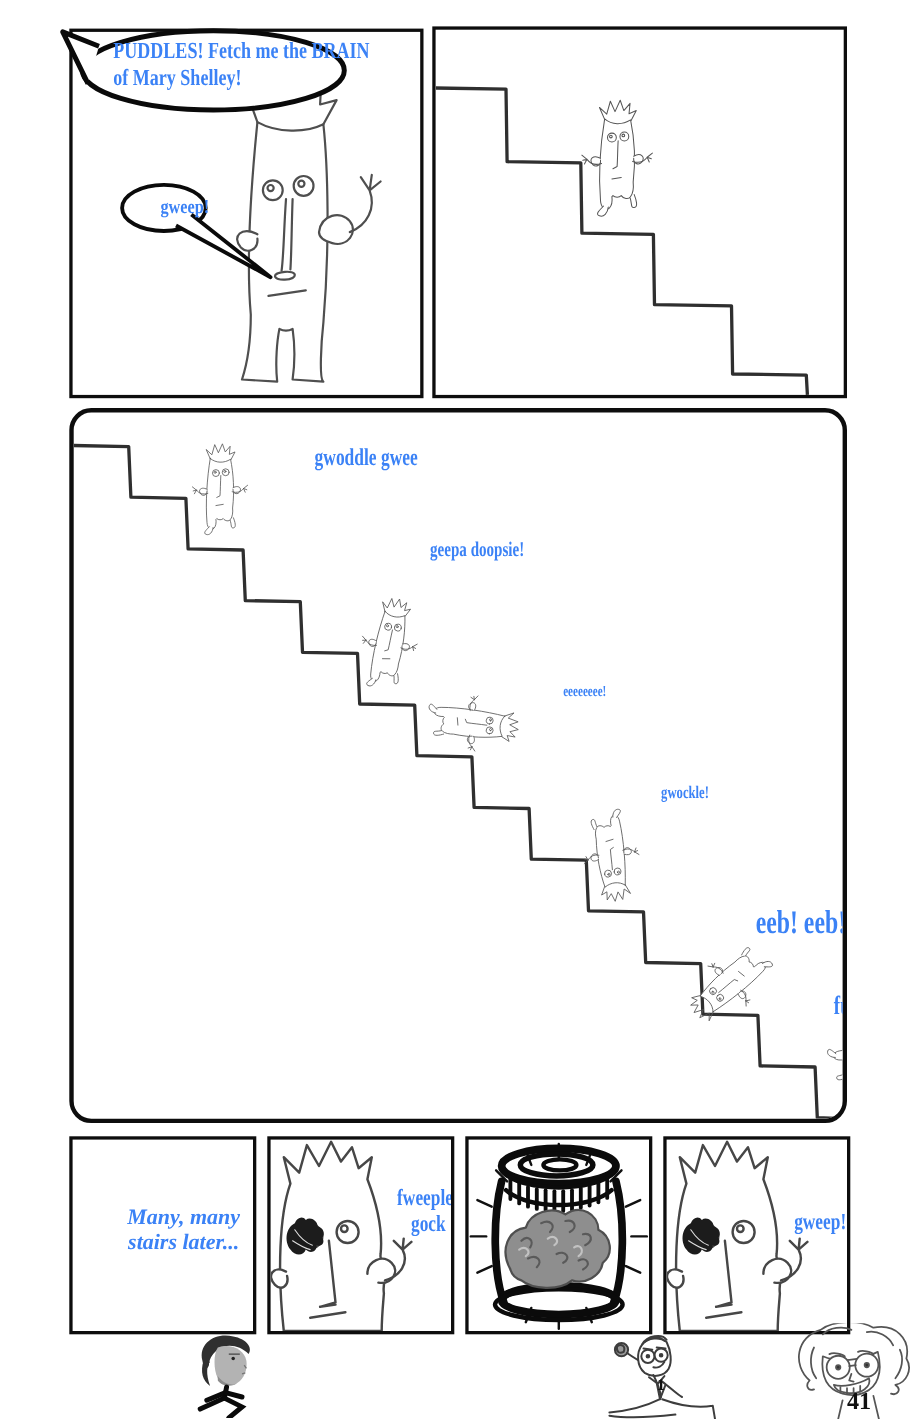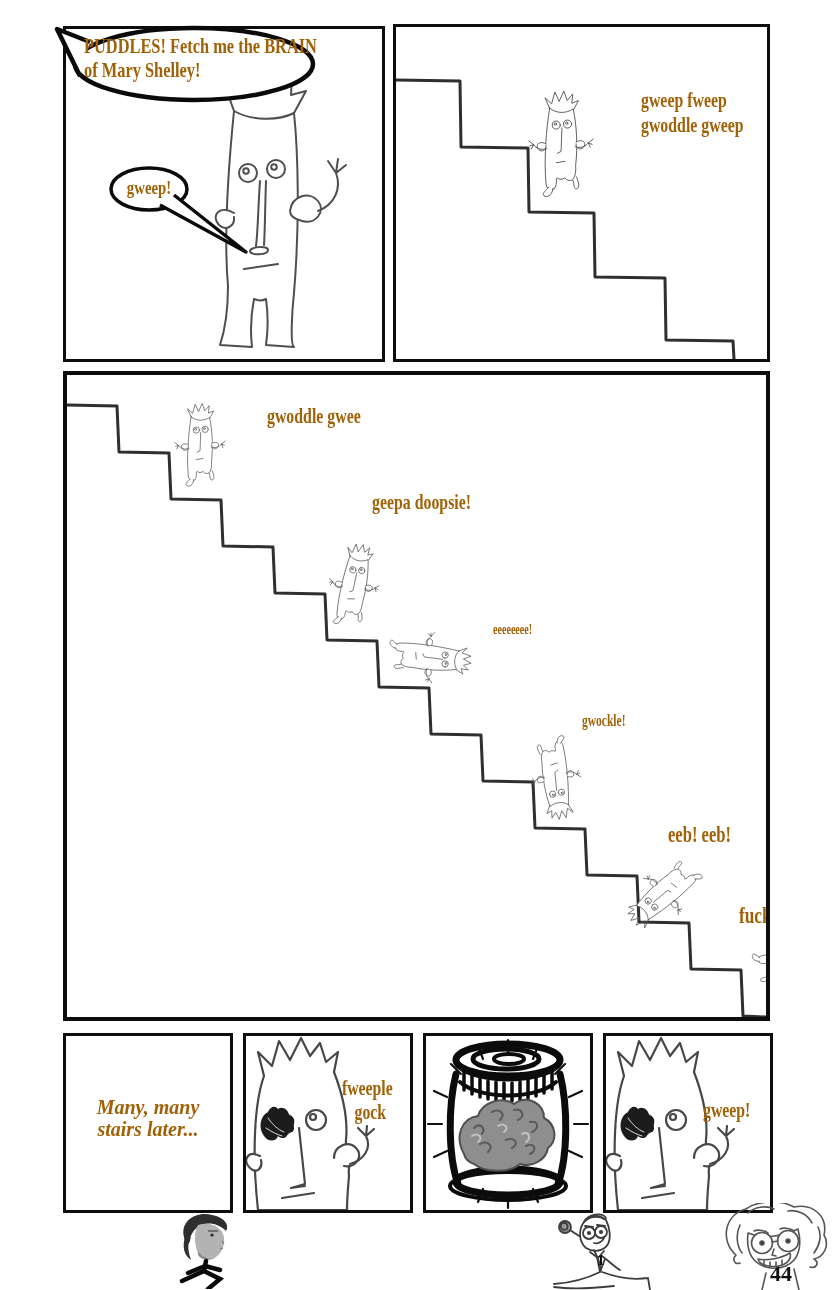--- a/index.html
+++ b/index.html
@@ -1,21 +1,21 @@
 <!DOCTYPE html>
 <html><head>
 <meta charset="utf-8">
 <style>
   html,body{margin:0;padding:0;background:#ffffff;}
   .page{position:relative;width:834px;height:1290px;background:#ffffff;overflow:hidden;
         font-family:"Liberation Serif","DejaVu Serif",serif;}
   .panel{position:absolute;background:#ffffff;border:3px solid #0d0d0d;box-sizing:border-box;overflow:hidden;}
   .panel svg{display:block;}
   #panel3{border-width:4px;}
-  .cap{position:absolute;font-weight:bold;color:#a16207;white-space:nowrap;z-index:30;}
+  .cap{position:absolute;font-weight:bold;color:#3b82f6;white-space:nowrap;z-index:30;margin-left:19px;}
   .cond{display:inline-block;transform:scaleX(0.72);transform-origin:left top;}
   .cap .line{line-height:1.12;}
   .overlay{position:absolute;left:0;top:0;z-index:20;pointer-events:none;}
   .fig{position:absolute;z-index:10;}
   .badge{position:absolute;font-weight:bold;color:#111;z-index:40;}
   .manycap{font-style:italic;font-weight:bold;text-align:center;}
 </style>
 </head>
 <body>
 
@@ -82,53 +82,47 @@
     <svg width="316" height="330" viewBox="0 0 316 330">
       <use href="#puddlesBig" x="128" y="32" width="160" height="300"></use>
     </svg>
   </div>
 
   <div class="panel" id="panel2" style="left:393px;top:24px;width:377px;height:338px;">
     <svg width="371" height="332" viewBox="0 0 371 332">
       <polyline points="0,53 64,54 65,120 132,121 133,185 198,186 199,250 269,251 270,313 337,314 338,332" fill="none" stroke="#2f2f2f" stroke-width="3" stroke-linejoin="round"></polyline>
       <use href="#puddles" x="132" y="62" width="66" height="123"></use>
     </svg>
-    <div class="cap" style="left:245px;top:61px;font-size:22px;">
-      <span class="cond">
-        <div class="line">gweep fweep</div>
-        <div class="line">gwoddle gweep</div>
-      </span>
-    </div>
-  </div>
-
-  <div class="panel" id="panel3" style="left:63px;top:371px;width:707px;height:650px;">
+  </div>
+
+  <div class="panel" id="panel3" style="left:63px;top:371px;width:707px;height:650px;border-radius:20px;">
     <svg width="699" height="642" viewBox="0 0 699 642">
       <polyline points="0,30 50,31 52,77 102,78 104,124 154,125 156,171 206,172 208,218 258,219 260,265 310,266 312,312 362,313 364,359 414,360 416,406 466,407 468,453 518,454 520,500 570,501 572,547 622,548 624,594 674,595 676,641 699,642" fill="none" stroke="#2f2f2f" stroke-width="3" stroke-linejoin="round"></polyline>
       <use href="#puddles" x="107" y="27" width="52" height="96"></use>
       <g transform="translate(286,215) rotate(10)">
           <use href="#puddles" x="-26" y="-48" width="52" height="96"></use>
         </g>
       <g transform="translate(358,282) rotate(95)">
           <use href="#puddles" x="-26" y="-48" width="52" height="96"></use>
         </g>
       <g transform="translate(488,398) rotate(172)">
           <use href="#puddles" x="-26" y="-48" width="52" height="96"></use>
         </g>
       <g transform="translate(600,516) rotate(228)">
           <use href="#puddles" x="-26" y="-48" width="52" height="96"></use>
         </g>
       <g transform="translate(724,590) rotate(85)">
           <use href="#puddles" x="-27" y="-48" width="54" height="98"></use>
         </g>
     </svg>
     <div class="cap" style="left:200px;top:28px;font-size:22px;"><span class="cond">gwoddle gwee</span></div>
-    <div class="cap" style="left:305px;top:114px;font-size:22px;"><span class="cond">geepa doopsie!</span></div>
+    <div class="cap" style="left:305px;top:114px;font-size:19px;"><span class="cond">geepa doopsie!</span></div>
     <div class="cap" style="left:426px;top:247px;font-size:14px;"><span class="cond">eeeeeeee!</span></div>
     <div class="cap" style="left:515px;top:337px;font-size:16px;"><span class="cond">gwockle!</span></div>
-    <div class="cap" style="left:601px;top:447px;font-size:23px;"><span class="cond">eeb! eeb!</span></div>
+    <div class="cap" style="left:601px;top:447px;font-size:30px;"><span class="cond">eeb! eeb!</span></div>
     <div class="cap" style="left:672px;top:527px;font-size:24px;"><span class="cond">fuck</span></div>
   </div>
 
   <div class="panel" id="panel5" style="left:243px;top:1033px;width:170px;height:180px;">
     <svg width="164" height="174" viewBox="0 0 164 174">
       <use href="#closeupPuddles" x="0" y="0" width="164" height="174"></use>
     </svg>
     <div class="cap" style="left:96px;top:41px;font-size:21px;text-align:center;">
       <span class="cond" style="transform:scaleX(0.75);">
         <div class="line">fweeple</div>
@@ -290,15 +284,15 @@
       <path d="M54,39 L60,38"></path>
       <circle cx="44" cy="40" r="2" fill="#333"></circle>
         <circle cx="70" cy="38" r="2" fill="#333"></circle>
       <path d="M36,28 C40,26 48,28 50,30 M62,26 C66,24 74,26 76,28"></path>
       <path d="M56,46 L54,52 L58,53"></path>
       <path fill="#fff" d="M40,56 C42,64 60,66 68,60 C72,57 73,53 72,50 C62,56 48,58 40,56 Z"></path>
       <path d="M46,58 L46,63 M52,59 L52,64 M58,59 L58,64 M64,57 L64,62"></path>
       <path d="M48,70 L44,87 M76,66 L81,87"></path>
     </g>
   </svg>
-  <span class="badge" style="left:770px;top:1261px;font-size:22px;">44</span>
+  <span class="badge" style="left:770px;top:1261px;font-size:22px;">41</span>
 
 </div>
 
 </body></html>

